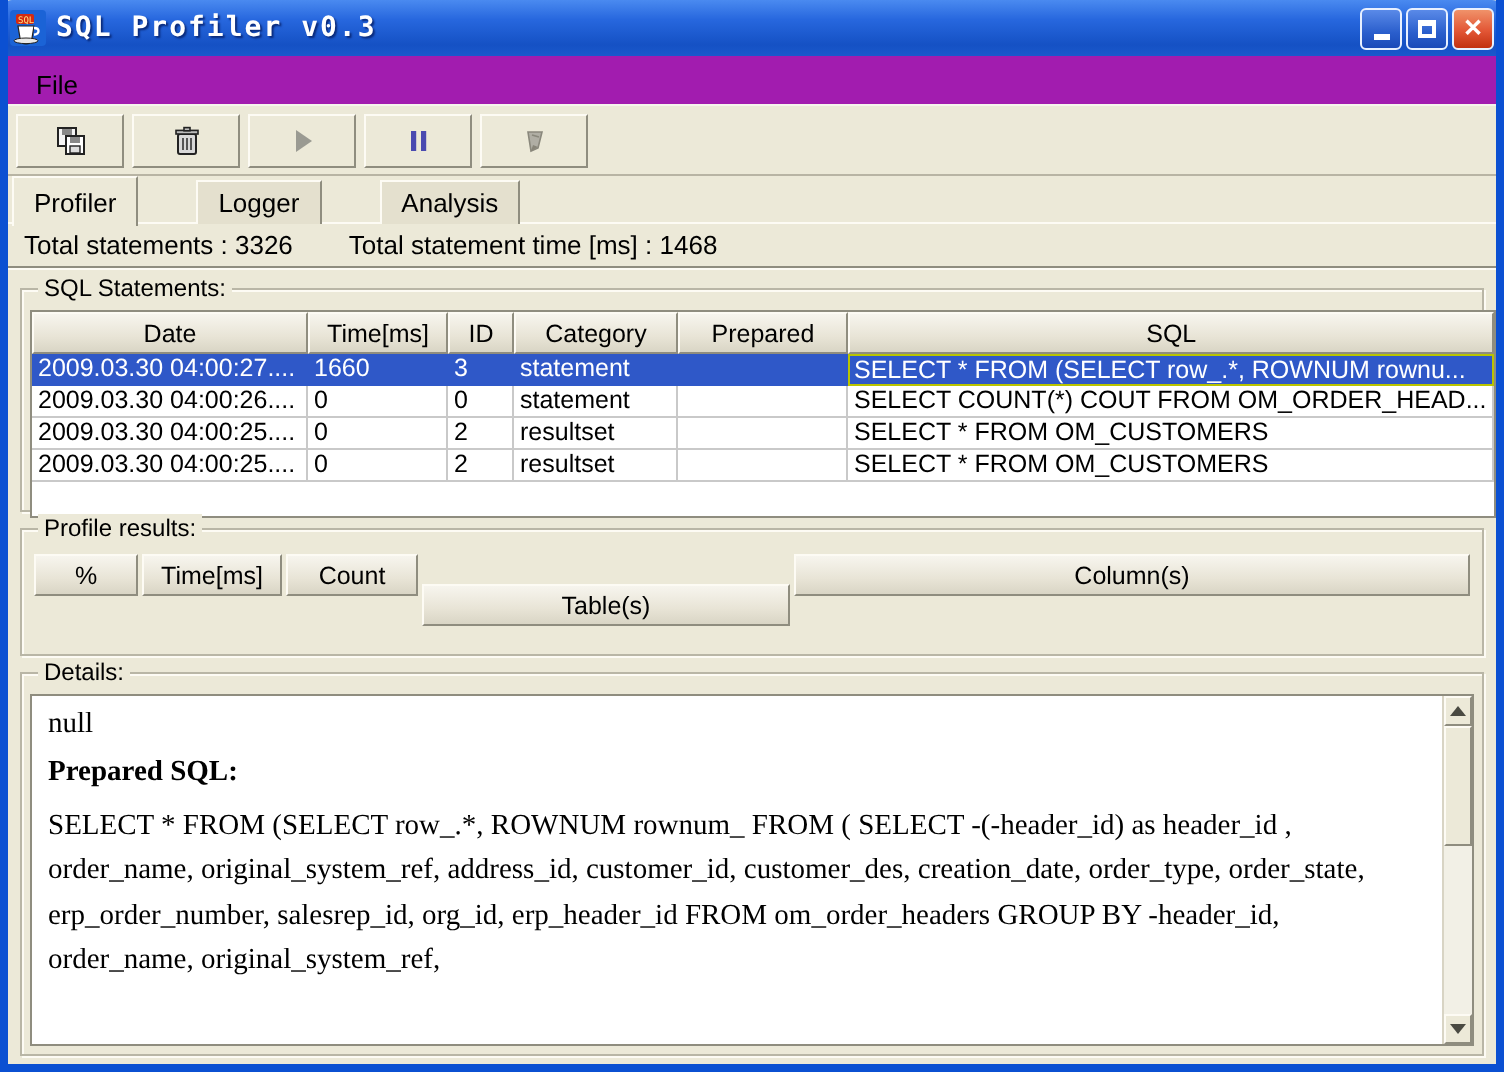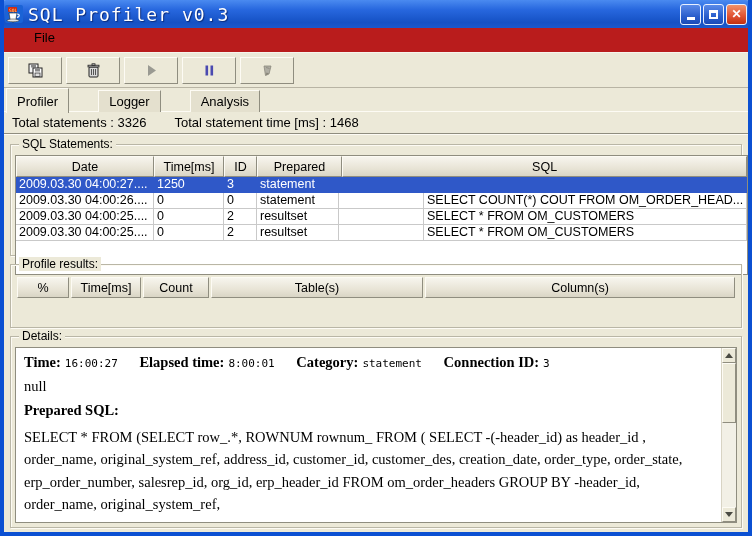--- a/index.html
+++ b/index.html
@@ -17,37 +17,37 @@
   
   .titlebar {
     height:28px; flex:0 0 28px;
     background:linear-gradient(180deg,#4a8af0 0%,#2767de 35%,#1551c4 80%,#1a58cc 100%);
     display:flex; align-items:center; padding:0 5px;
     border-radius:6px 6px 0 0;
     margin:-0px -4px 0 -4px;
   }
   .title-icon { width:18px; height:18px; margin-right:5px; flex:0 0 18px; }
   .title-text {
-    color:#fff; font-family:"DejaVu Sans Mono", monospace; font-weight:normal; font-size:18px;
+    color:#fff; font-family:"DejaVu Sans Mono", monospace; font-weight:bold; font-size:14px;
     text-shadow:1px 1px 1px #0a2a7a; letter-spacing:1px; flex:1 1 auto;
     white-space:nowrap; overflow:hidden;
   }
   .tb-btn {
     width:21px; height:21px; margin-left:2px; border-radius:3px;
     border:1px solid #e8f0ff;
     background:linear-gradient(180deg,#5a8ae8 0%,#2a5ecc 60%,#1a4ab8 100%);
     color:#fff; display:flex; align-items:center; justify-content:center;
     font-size:12px; font-weight:bold; line-height:1;
   }
   .tb-btn.close { background:linear-gradient(180deg,#f0926a 0%,#e25635 55%,#c23010 100%); }
   .glyph-min { width:8px; height:3px; background:#fff; margin-top:9px; }
   .glyph-max { width:9px; height:9px; border:2px solid #fff; border-top-width:3px; }
 
   
-  .menubar { height:24px; flex:0 0 24px; display:flex; align-items:flex-start; padding:0 24px; background:#b91c1c; }
+  .menubar { height:24px; flex:0 0 24px; display:flex; align-items:flex-end; padding:0 8px; background:#a21caf; }
   .menu-item { padding:2px 6px; }
 
   
   .toolbar {
     height:36px; flex:0 0 36px; display:flex; align-items:center; padding:0 4px;
     border-top:1px solid #f6f4ec; border-bottom:1px solid #b8b4a4; background:#ece9d8;
   }
   .tool-btn {
     width:54px; height:27px; margin-right:4px;
     background:#ece9d8;
@@ -79,21 +79,21 @@
     position:relative; border:1px solid #b9b6a6;
     box-shadow:inset 1px 1px 0 #fdfbf4, 1px 1px 0 #fdfbf4;
     margin-top:8px; padding:10px 4px 4px 4px;
   }
   .groupbox-label {
     position:absolute; top:-8px; left:8px; background:#ece9d8; padding:0 3px; font-size:12px;text-align:right;
   }
 
   
   .gb-sql { flex:0 0 112px; height:112px; }
-  .sqltable-wrap { display:flex; height:120px;gap:36px; }
+  .sqltable-wrap { display:flex; height:104px;gap:36px; }
   .sqltable { flex:1 1 auto; display:flex; flex-direction:column; border:1px solid #8f8d7f; background:#fff; }
   .thead { display:flex; flex:0 0 21px; }
   .th {
     background:linear-gradient(180deg,#f7f5ee 0%,#e8e4d6 60%,#d9d5c5 100%);
     border:1px solid; border-color:#fdfbf4 #8f8d7f #8f8d7f #fdfbf4;
     display:flex; align-items:center; justify-content:center;
     font-size:12.5px; overflow:hidden; white-space:nowrap;
   }
   .trow { display:flex; flex:0 0 16px; }
   .td {
@@ -115,21 +115,21 @@
   }
   .arr-up { width:0; height:0; border-left:4px solid transparent; border-right:4px solid transparent; border-bottom:5px solid #4a4a42; }
   .arr-dn { width:0; height:0; border-left:4px solid transparent; border-right:4px solid transparent; border-top:5px solid #4a4a42; }
   .sb-thumb { flex:0 0 14px; background:#ece9d8; border:1px solid; border-color:#fdfbf4 #8f8d7f #8f8d7f #fdfbf4; }
   .sb-track { flex:1 1 auto; }
 
   
   .gb-profile { flex:0 0 64px; height:64px; }
   .prof-head { display:flex; gap:2px; padding:2px 2px; }
   .prof-head .th { height:21px; }
-  .p-pct{width:52px;} .p-time{width:70px;} .p-count{width:66px;text-align:right;} .p-tables{width:212px;} .p-cols{flex:1 1 auto;}
+  .p-pct{width:52px;} .p-time{width:70px;} .p-count{width:66px;text-align:right;} .p-tables{width:184px;margin-top:15px;} .p-cols{flex:1 1 auto;}
 
   
   .gb-details { flex:1 1 auto; display:flex; flex-direction:column; }
   .details-wrap { flex:1 1 auto; display:flex; border:1px solid #8f8d7f; background:#fff; }
   .details-content {
     flex:1 1 auto; padding:6px 8px; font-family:"Liberation Serif", serif; font-size:14.5px; overflow:hidden;
   }
   .d-line { margin-bottom:7px; }
   .d-label { font-weight:bold; margin-right:4px; }
   .d-gap { margin-right:18px; }
@@ -220,29 +220,31 @@
   <div class="groups">
 
     <div class="groupbox gb-sql">
       <div class="groupbox-label">SQL Statements:</div>
       <div class="sqltable-wrap">
         <div class="sqltable">
           <div class="thead">
             <div class="th c-date">Date</div>
             <div class="th c-time">Time[ms]</div>
             <div class="th c-id">ID</div>
+            <div class="th c-cat">Category</div>
             <div class="th c-prep">Prepared</div>
             <div class="th c-sql">SQL</div>
           </div>
           <div class="trow selected">
             <div class="td c-date">2009.03.30 04:00:27....</div>
-            <div class="td c-time">1250</div>
+            <div class="td c-time">1660</div>
             <div class="td c-id">3</div>
             <div class="td c-cat">statement</div>
             <div class="td c-prep"></div>
+            <div class="td c-sql sqlcell">SELECT * FROM (SELECT row_.*, ROWNUM rownu...</div>
           </div>
           <div class="trow">
             <div class="td c-date">2009.03.30 04:00:26....</div>
             <div class="td c-time">0</div>
             <div class="td c-id">0</div>
             <div class="td c-cat">statement</div>
             <div class="td c-prep"></div>
             <div class="td c-sql">SELECT COUNT(*) COUT FROM OM_ORDER_HEAD...</div>
           </div>
           <div class="trow">
@@ -279,26 +281,20 @@
         <div class="th p-count">Count</div>
         <div class="th p-tables">Table(s)</div>
         <div class="th p-cols">Column(s)</div>
       </div>
     </div>
 
     <div class="groupbox gb-details">
       <div class="groupbox-label">Details:</div>
       <div class="details-wrap">
         <div class="details-content">
-          <div class="d-line">
-            <span class="d-label">Time:</span><span class="d-mono d-gap">16:00:27</span>
-            <span class="d-label">Elapsed time:</span><span class="d-mono d-gap">8:00:01</span>
-            <span class="d-label">Category:</span><span class="d-mono d-gap">statement</span>
-            <span class="d-label">Connection ID:</span><span class="d-mono">3</span>
-          </div>
           <div class="d-line">null</div>
           <div class="d-line d-label">Prepared SQL:</div>
           <div class="d-sqltext">SELECT * FROM (SELECT row_.*, ROWNUM rownum_ FROM ( SELECT -(-header_id) as header_id , order_name, original_system_ref, address_id, customer_id, customer_des, creation_date, order_type, order_state, erp_order_number, salesrep_id, org_id, erp_header_id FROM om_order_headers GROUP BY -header_id, order_name, original_system_ref,</div>
         </div>
         <div class="vscroll">
           <div class="sb-btn">
               <div class="arr-up"></div>
             </div>
           <div class="sb-thumb" style="flex-basis:60px;"></div>
           <div class="sb-track"></div>

